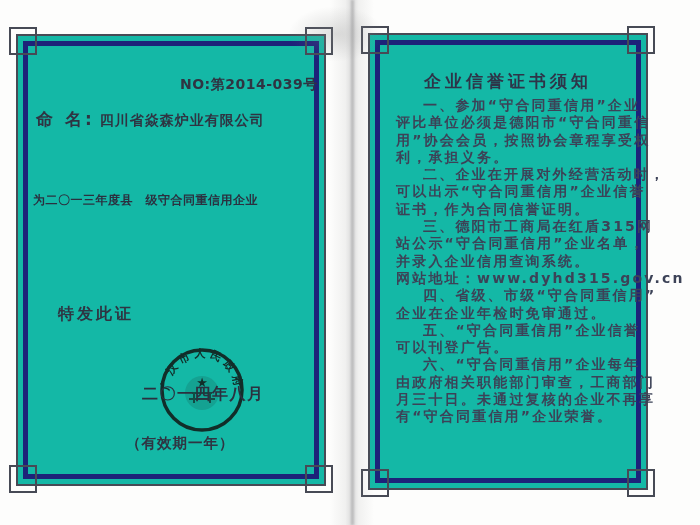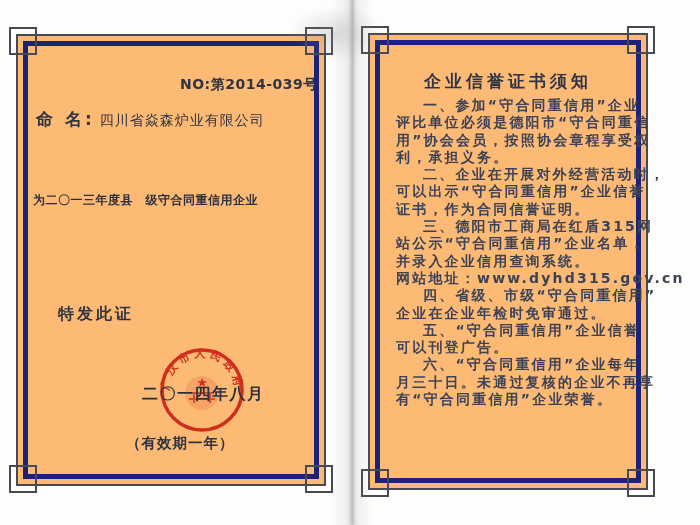--- a/index.html
+++ b/index.html
@@ -3,36 +3,36 @@
 <meta charset="utf-8">
 <style>
   html,body{margin:0;padding:0;background:#ffffff;}
   .canvas{
     position:relative;width:700px;height:525px;overflow:hidden;
     background:#fdfdfc;
     font-family:"DejaVu Sans","Liberation Sans",sans-serif;
     color:#343a4e;
   }
   
-  .page{position:absolute;background:#fdba74;}
+  .page{position:absolute;background:#14b8a6;}
   .page.left{left:16px;top:34px;width:310px;height:452px;}
   .page.right{left:368px;top:33px;width:280px;height:457px;}
   .outer-frame{position:absolute;inset:0;border:2px solid #474a55;}
   .blue-frame{position:absolute;inset:7px;border:5px solid #1d2279;}
   .corner{position:absolute;width:24px;height:24px;border:2px solid #474a55;background:transparent;}
   .corner.tl{left:-7px;top:-7px;}
   .corner.tr{right:-7px;top:-7px;}
   .corner.bl{left:-7px;bottom:-7px;}
   .corner.br{right:-7px;bottom:-7px;}
 
   
   .serial{position:absolute;left:164px;top:42px;font-size:14px;font-weight:700;color:#2f3442;letter-spacing:.5px;white-space:nowrap;}
   .name-row{position:absolute;left:20px;top:74px;white-space:nowrap;color:#2f3442;}
   .name-label{font-size:17px;font-weight:700;letter-spacing:3px;}
-  .company-name{font-size:14px;font-weight:400;letter-spacing:1px;}
+  .company-name{font-size:14px;font-weight:700;letter-spacing:1px;}
   .award-line{position:absolute;left:17px;top:158px;font-size:12px;font-weight:700;color:#2b303f;letter-spacing:.5px;white-space:nowrap;}
   .issue-line{position:absolute;left:42px;top:270px;font-size:16px;font-weight:700;color:#2f3442;letter-spacing:3px;}
   .date-line{position:absolute;left:126px;top:350px;font-size:16px;font-weight:700;color:#2b303f;letter-spacing:1.5px;z-index:3;white-space:nowrap;}
   .valid-line{position:absolute;left:110px;top:400px;font-size:14.5px;font-weight:700;color:#2f3442;letter-spacing:1px;z-index:3;}
   .seal{position:absolute;left:141px;top:311px;width:90px;height:90px;z-index:2;mix-blend-mode:multiply;opacity:.93;}
 
   
   .notice-title{position:absolute;left:0;right:0;top:37px;text-align:center;font-size:17px;font-weight:700;color:#2e3448;letter-spacing:4px;}
   .notice-body{position:absolute;left:28px;right:12px;top:64px;}
   .ln{font-size:14px;font-weight:700;line-height:17.3px;letter-spacing:2.2px;color:#3c4257;white-space:nowrap;}
@@ -115,18 +115,19 @@
       <div class="ln">证书，作为合同信誉证明。</div>
       <div class="ln indent">三、德阳市工商局在红盾315网</div>
       <div class="ln">站公示“守合同重信用”企业名单，</div>
       <div class="ln">并录入企业信用查询系统。</div>
       <div class="ln">网站地址：www.dyhd315.gov.cn</div>
       <div class="ln indent">四、省级、市级“守合同重信用”</div>
       <div class="ln">企业在企业年检时免审通过。</div>
       <div class="ln indent">五、“守合同重信用”企业信誉</div>
       <div class="ln">可以刊登广告。</div>
       <div class="ln indent">六、“守合同重信用”企业每年</div>
+      <div class="ln">由政府相关职能部门审查，工商部门</div>
       <div class="ln">月三十日。未通过复核的企业不再享</div>
       <div class="ln">有“守合同重信用”企业荣誉。</div>
     </div>
   </div>
 
 </div>
 
 </body></html>

